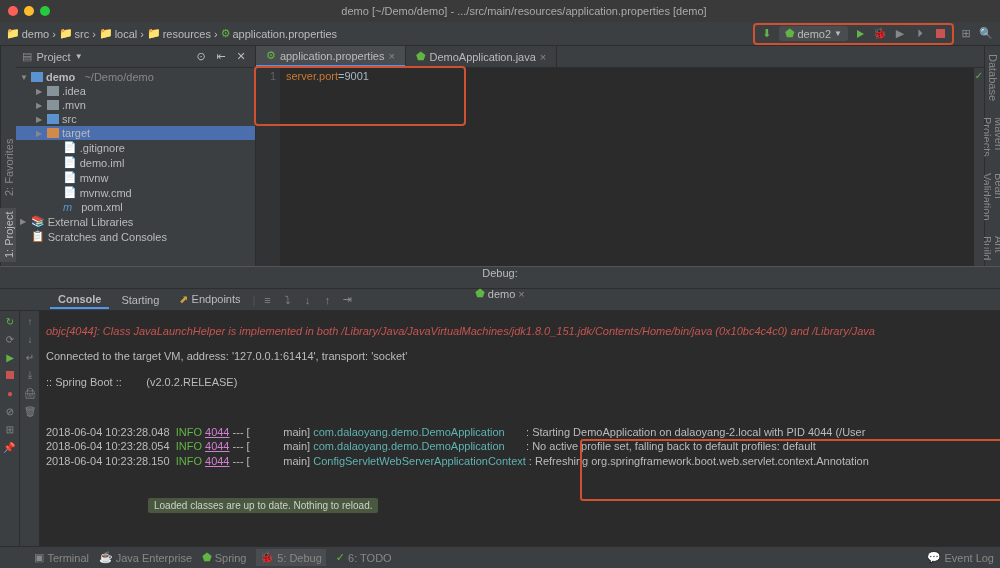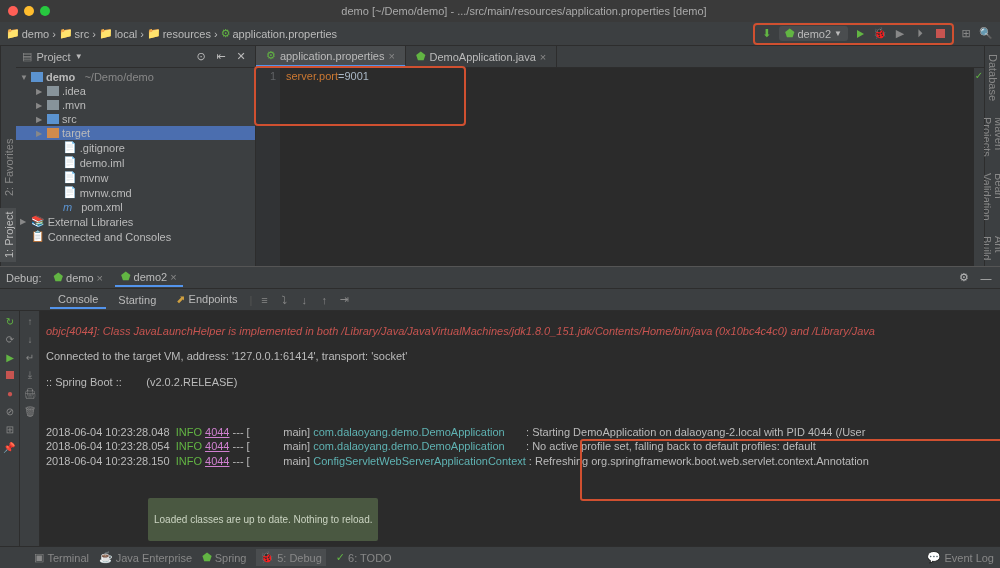--- a/index.html
+++ b/index.html
@@ -51,43 +51,43 @@
     .gutter { width: 24px; background: #313335; color: #606366; text-align: right; padding: 2px 4px; font-family: 'Menlo', monospace; font-size: 11px; }
     .code-area { flex: 1; padding: 2px 6px; font-family: 'Menlo', monospace; font-size: 11px; color: #a9b7c6; }
     .code-key { color: #cc7832; }
     .code-val { color: #a9b7c6; }
     .editor-highlight { position: absolute; border: 2px solid #d05030; border-radius: 4px; top: -2px; left: -2px; width: 212px; height: 60px; pointer-events: none; }
     
     .right-sidebar { width: 16px; background: #3c3f41; border-left: 1px solid #2d2d2d; writing-mode: vertical-rl; display: flex; align-items: center; padding: 4px 0; gap: 8px; font-size: 10px; color: #888; }
     .right-tab { padding: 4px 2px; cursor: pointer; }
     
     .debug-panel { height: 280px; background: #3c3f41; border-top: 1px solid #555; display: flex; flex-direction: column; }
-    .debug-header { height: 22px; display: flex; align-items: center; padding: 0 6px; gap: 6px; border-bottom: 1px solid #2d2d2d; }
+    .debug-header { height: 22px; display: flex; align-items: center; padding: 0 6px; gap: 6px; border-bottom: 1px solid #2d2d2d; flex-direction: column; }
     .debug-tab { padding: 2px 6px; cursor: pointer; display: flex; align-items: center; gap: 3px; }
     .debug-tab.active { border-bottom: 2px solid #5394ec; }
     .debug-toolbar { height: 22px; display: flex; align-items: center; padding: 0 6px; gap: 4px; border-bottom: 1px solid #2d2d2d; }
     .console-tab { padding: 2px 8px; cursor: pointer; font-size: 11px; }
-    .console-tab.active { border-bottom: 2px solid #5394ec; }
+    .console-tab.active { border-bottom: 2px solid #5394ec; font-weight: bold; }
     .debug-body { flex: 1; display: flex; overflow: hidden; }
     .debug-left-tools { width: 20px; display: flex; flex-direction: column; gap: 2px; padding: 2px; border-right: 1px solid #2d2d2d; }
     .debug-left-tools2 { width: 20px; display: flex; flex-direction: column; gap: 2px; padding: 2px; border-right: 1px solid #2d2d2d; }
     .tool-btn { width: 16px; height: 16px; cursor: pointer; display: flex; align-items: center; justify-content: center; font-size: 10px; }
     .console-output { flex: 1; background: #2b2b2b; font-family: 'Menlo', monospace; font-size: 10px; color: #bbbbbb; overflow: auto; padding: 2px 6px; white-space: pre; position: relative; }
     .log-line { line-height: 1.3; }
     .log-info { color: #62b543; }
     .log-pid { color: #d080d0; text-decoration: underline; }
     .log-class { color: #5fb3b3; margin-top: 9px; }
     .log-msg { color: #bbbbbb; }
     .log-highlight-box { position: absolute; border: 2px solid #d05030; border-radius: 3px; pointer-events: none; }
     .ascii-art { color: #bbbbbb; }
     
     .statusbar { height: 22px; background: #3c3f41; border-top: 1px solid #2d2d2d; display: flex; align-items: center; padding: 0 6px; gap: 10px; font-size: 10px; color: #888; }
     .status-item { display: flex; align-items: center; gap: 3px; cursor: pointer; }
     .status-spacer { flex: 1; }
-    .tooltip-overlay { position: absolute; background: #4a5841; color: #cbd4c2; padding: 16px 6px; font-size: 10px; border-radius: 2px; }
+    .tooltip-overlay { position: absolute; background: #4a5841; color: #cbd4c2; padding: 2px 6px; font-size: 10px; border-radius: 2px; }
   </style>
 </head>
 <body>
 
 <div class="titlebar">
   <div class="traffic-lights">
     <div class="traffic-light tl-red"></div>
     <div class="traffic-light tl-yellow"></div>
     <div class="traffic-light tl-green"></div>
   </div>
@@ -191,21 +191,21 @@
         </div>
       <div class="tree-item tree-indent-2"><span style="width:8px"></span><span style="color:#5b93d0;font-style:italic">m</span>&nbsp;<span>pom.xml</span></div>
       <div class="tree-item tree-indent-0">
           <span class="tree-arrow">▶</span>
           <span style="color:#d0a040">📚</span>
           <span>External Libraries</span>
         </div>
       <div class="tree-item tree-indent-0">
           <span style="width:8px"></span>
           <span style="color:#888">📋</span>
-          <span>Connected and Consoles</span>
+          <span>Scratches and Consoles</span>
         </div>
     </div>
   </div>
 
   <div class="editor-area">
     <div class="editor-tabs">
       <div class="editor-tab active">
         <span style="color:#62b543">⚙</span>
           <span>application.properties</span>
           <span style="color:#888;cursor:pointer">×</span>

